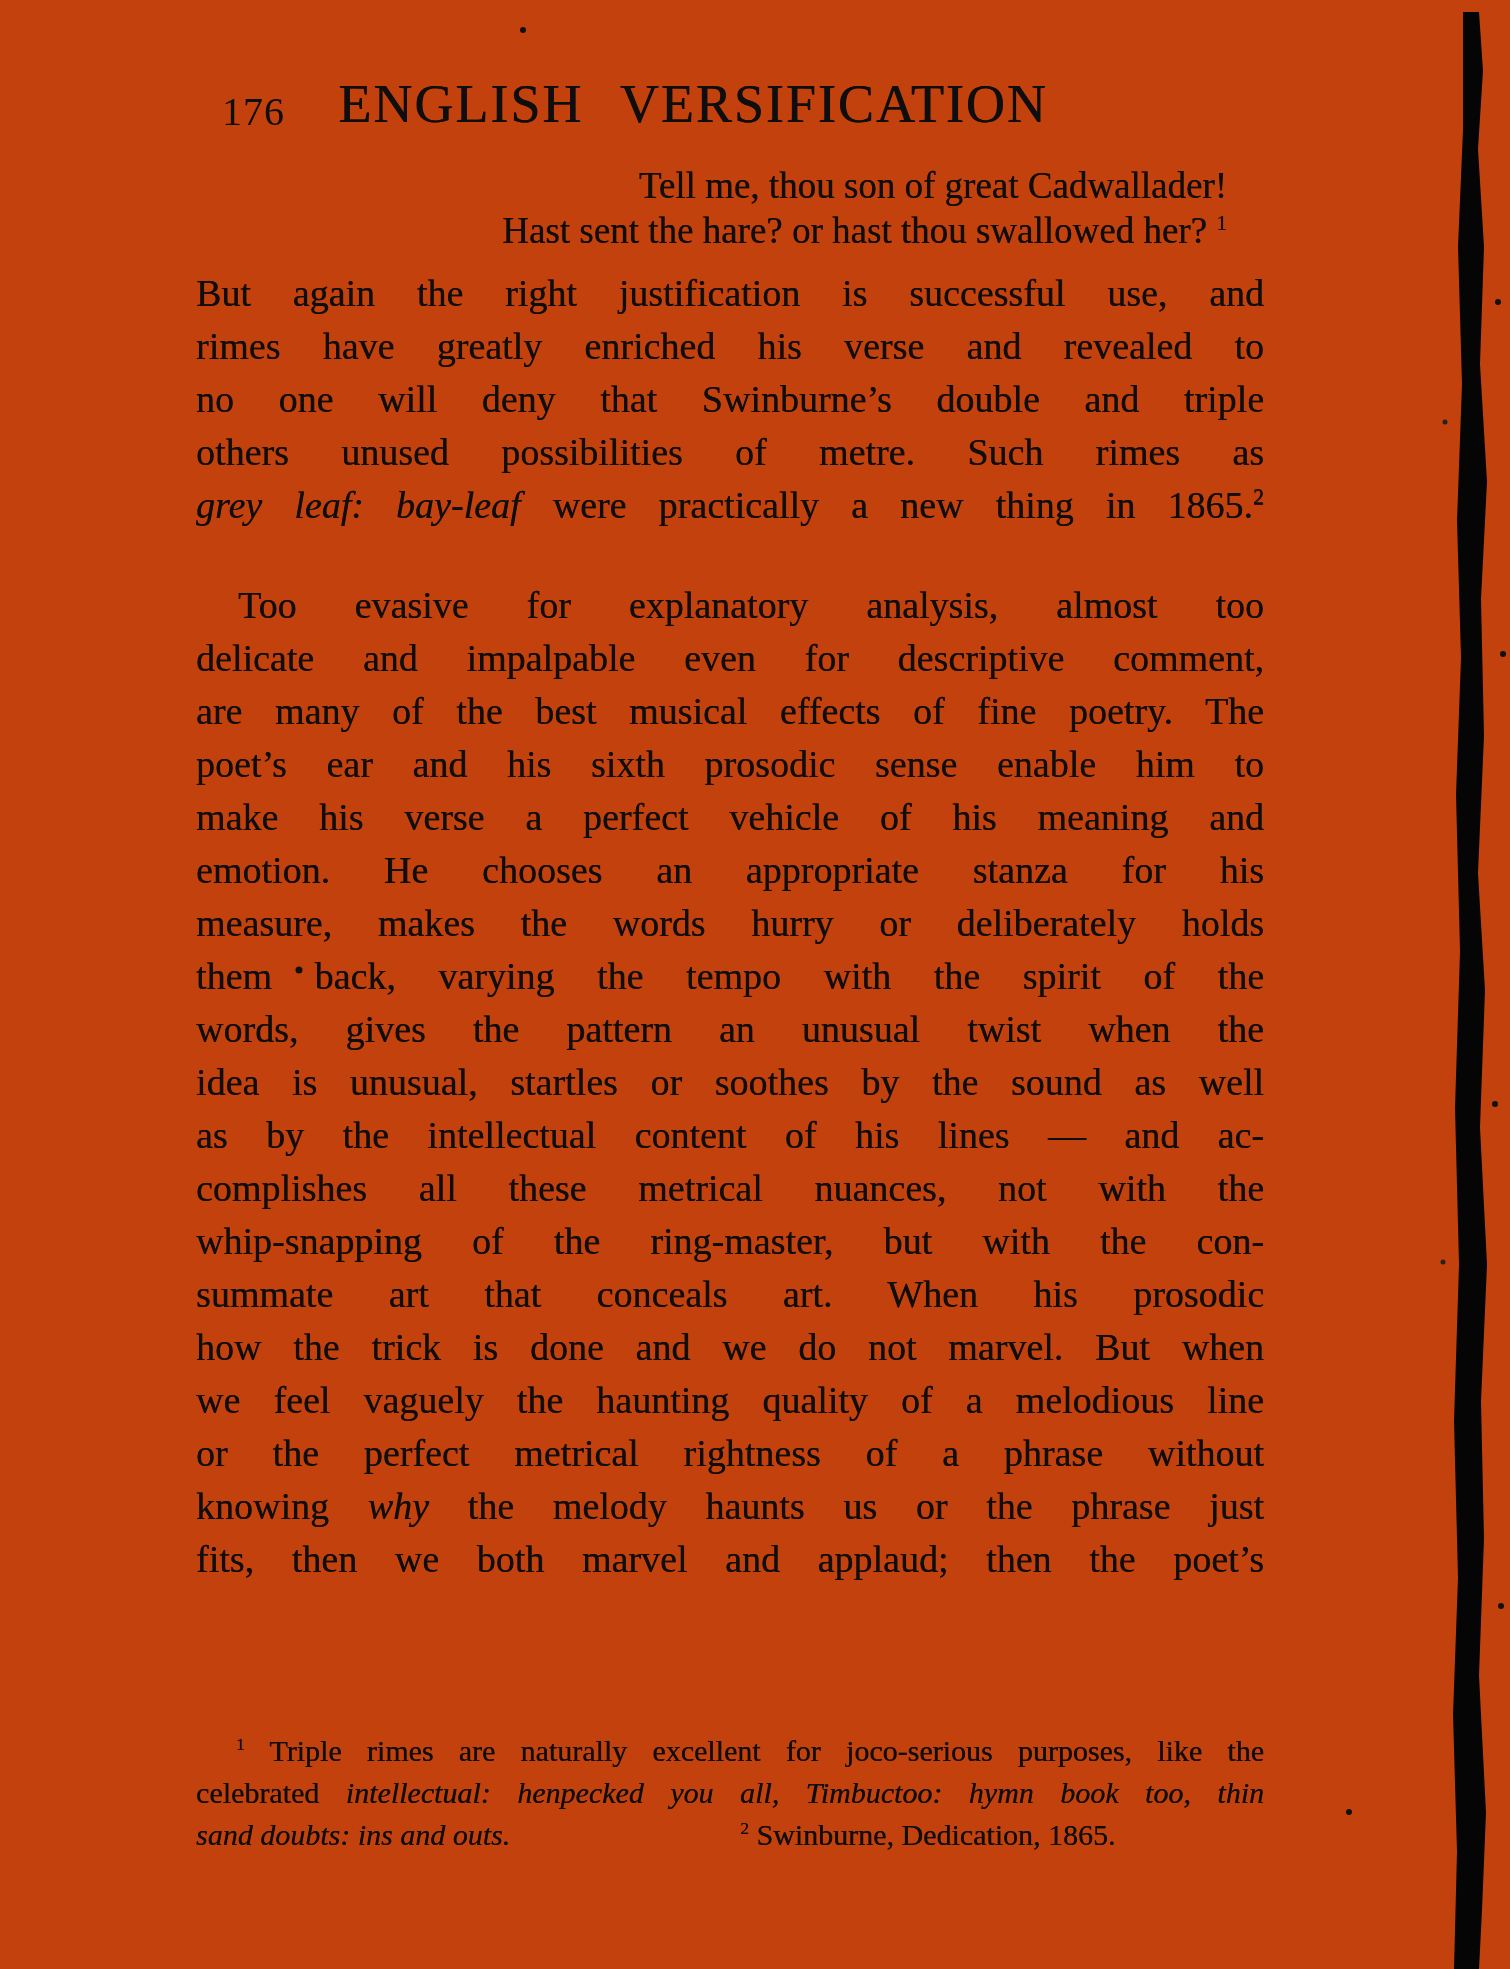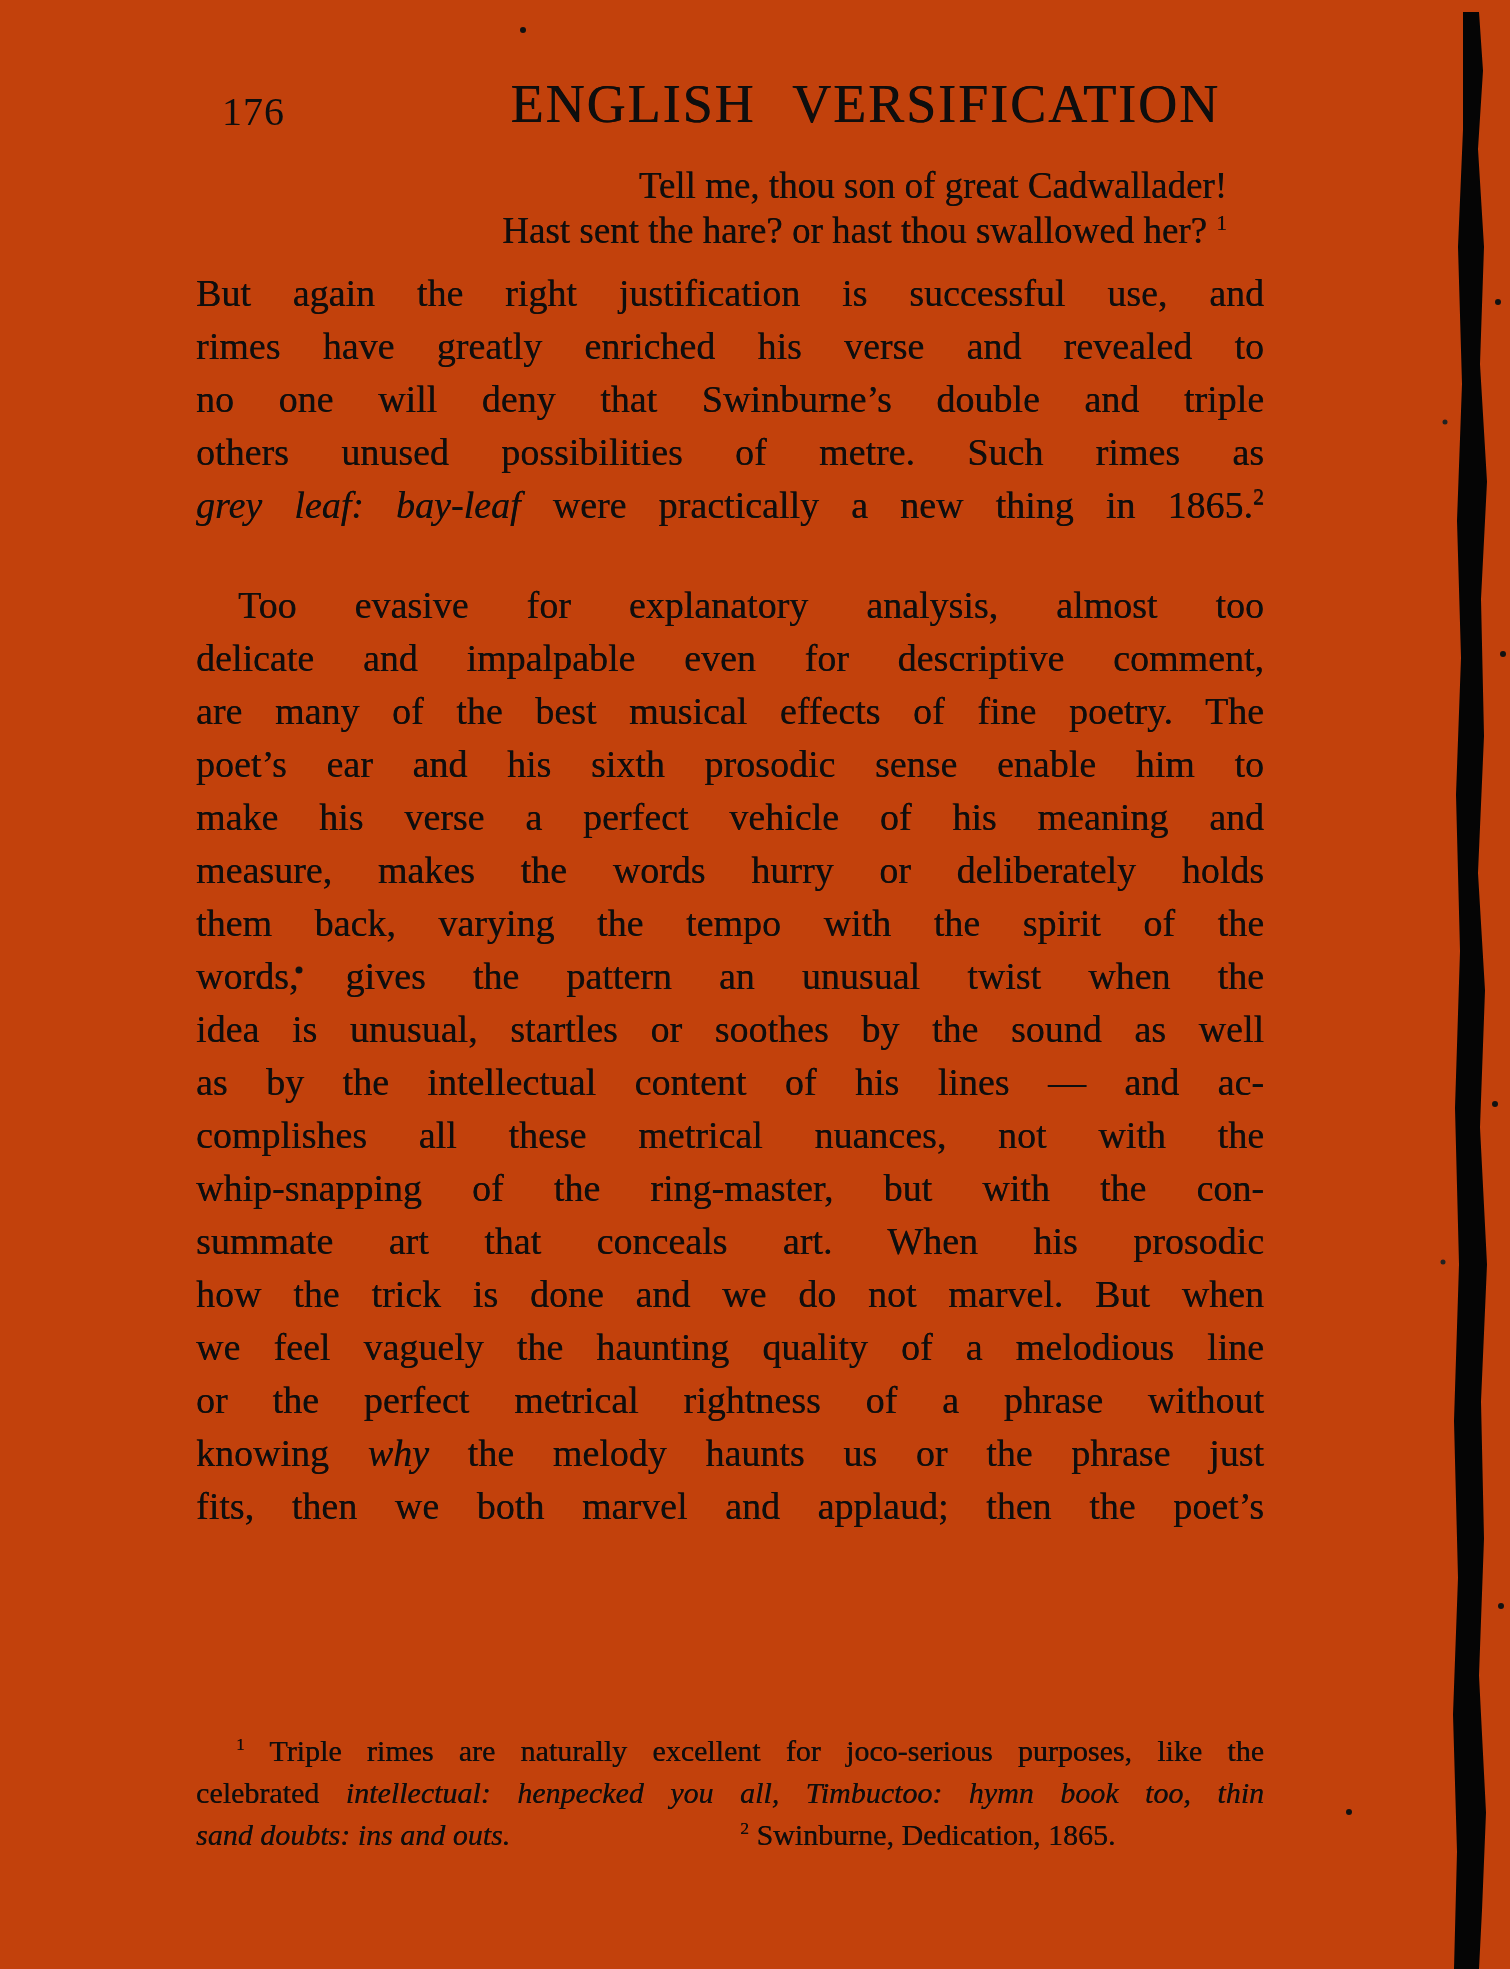--- a/index.html
+++ b/index.html
@@ -13,24 +13,24 @@
   }
   .page *{box-sizing:border-box;}
 
   
   .pagenum{
     position:absolute;left:222px;top:88px;
     font-size:40px;line-height:48px;
     letter-spacing:1px;
   }
   .running-title{
-    position:absolute;left:152px;top:72px;width:1068px;
+    position:absolute;left:159px;top:72px;width:1068px;
     margin:0;font-weight:normal;
     font-size:54px;line-height:64px;
-    text-align:right;
+    text-align:center;
     letter-spacing:2px;word-spacing:22px;
     text-shadow:0.6px 0.3px 0 rgba(0,0,0,0.85);
   }
 
   
   .column{position:absolute;left:196px;width:1068px;}
   .tline{
     font-size:38px;line-height:53px;
     text-align:justify;
     text-shadow:0.35px 0.2px 0 rgba(0,0,0,0.75);
@@ -104,20 +104,21 @@
       <div class="tline just"><span>others unused possibilities of metre. Such rimes as</span></div>
       <div class="tline just"><span class="it">grey leaf: bay-leaf</span><span> were practically a new thing in 1865.</span><span class="sup">2</span></div>
     </div>
 
   <div class="column para para2 indent" data-bind-lines="paragraphs.1.lines">
       <div class="tline just"><span>Too evasive for explanatory analysis, almost too</span></div>
       <div class="tline just"><span>delicate and impalpable even for descriptive comment,</span></div>
       <div class="tline just"><span>are many of the best musical effects of fine poetry. The</span></div>
       <div class="tline just"><span>poet’s ear and his sixth prosodic sense enable him to</span></div>
       <div class="tline just"><span>make his verse a perfect vehicle of his meaning and</span></div>
+      <div class="tline just"><span>emotion. He chooses an appropriate stanza for his</span></div>
       <div class="tline just"><span>measure, makes the words hurry or deliberately holds</span></div>
       <div class="tline just"><span>them back, varying the tempo with the spirit of the</span></div>
       <div class="tline just"><span>words, gives the pattern an unusual twist when the</span></div>
       <div class="tline just"><span>idea is unusual, startles or soothes by the sound as well</span></div>
       <div class="tline just"><span>as by the intellectual content of his lines — and ac-</span></div>
       <div class="tline just"><span>complishes all these metrical nuances, not with the</span></div>
       <div class="tline just"><span>whip-snapping of the ring-master, but with the con-</span></div>
       <div class="tline just"><span>summate art that conceals art. When his prosodic</span></div>
       <div class="tline just"><span>how the trick is done and we do not marvel. But when</span></div>
       <div class="tline just"><span>we feel vaguely the haunting quality of a melodious line</span></div>

